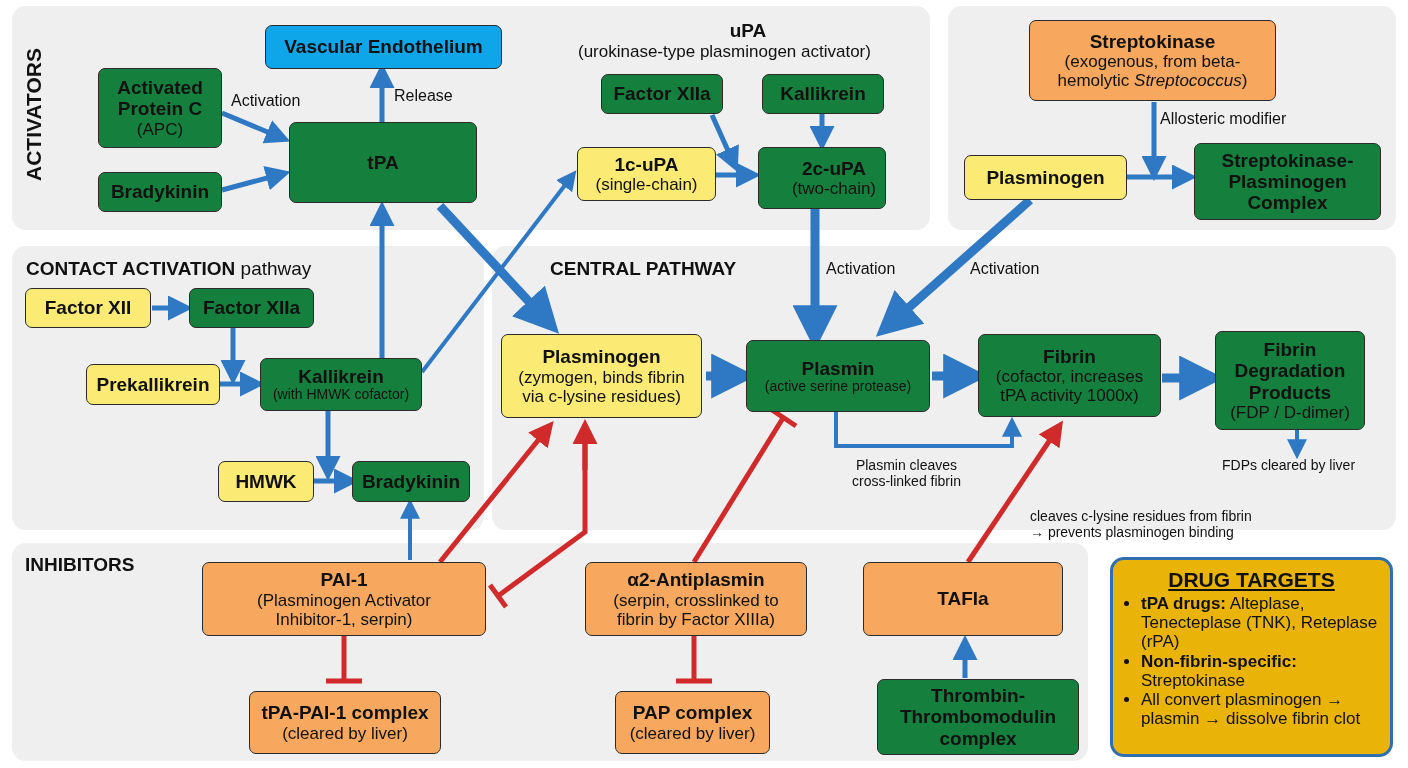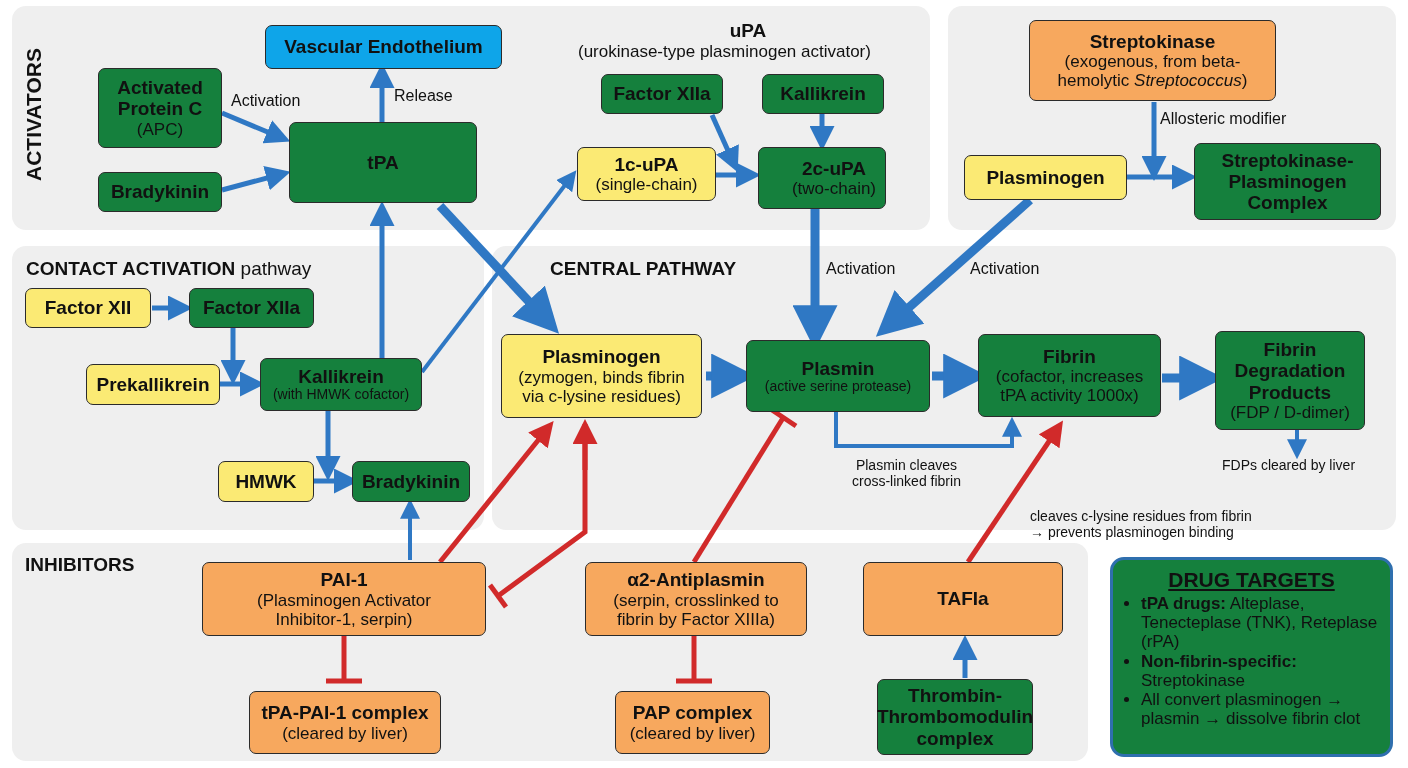--- a/index.html
+++ b/index.html
@@ -16,21 +16,21 @@
   .green { background: #15803d; }
   .yellow { background: #fbea74; }
   .orange { background: #f7a85e; }
   .white { background: #0ea5e9; }
   .node .t { font-weight: bold; font-size: 19px; }
   .node .s { font-size: 17px; }
   .node .s.sm { font-size: 14px; }
   .lbl { position: absolute; font-size: 16px; white-space: nowrap; text-align: center; line-height: 1.15; }
   .lbl.sm { font-size: 14px; text-align: left; }
   .drug { position: absolute; left: 1110px; top: 557px; width: 283px; height: 200px; box-sizing: border-box;
-          border: 3px solid #2f6fae; border-radius: 14px; background: #15803d; padding: 8px 12px; }
+          border: 3px solid #2f6fae; border-radius: 14px; background: #eab308; padding: 8px 12px; }
   .drug h3 { margin: 0 0 2px 0; text-align: center; font-size: 21px; text-decoration: underline; }
   .drug ul { margin: 0; padding-left: 16px; font-size: 17px; line-height: 1.13; }
   .drug li { margin: 0; }
   svg#arrows { position: absolute; left: 0; top: 0; }
 </style>
 </head>
 <body>
 
 <div class="panel" style="left:12px;top:6px;width:918px;height:224px;"></div>
 <div class="panel" style="left:948px;top:6px;width:448px;height:224px;"></div>
@@ -200,21 +200,21 @@
   <span class="t">α2-Antiplasmin</span>
   <span class="s" style="padding:0 12px;">(serpin, crosslinked to fibrin by Factor XIIIa)</span>
 </div>
 <div class="node orange" style="left:615px;top:691px;width:155px;height:63px;">
   <span class="t">PAP complex</span>
   <span class="s">(cleared by liver)</span>
 </div>
 <div class="node orange" style="left:863px;top:562px;width:200px;height:74px;">
   <span class="t">TAFIa</span>
 </div>
-<div class="node green" style="left:877px;top:679px;width:156px;height:76px;">
+<div class="node green" style="left:877px;top:679px;width:202px;height:76px;">
   <span class="t" style="padding:0 6px;">Thrombin-Thrombomodulin complex</span>
 </div>
 
 <div class="drug">
   <h3>DRUG TARGETS</h3>
   <ul>
     <li><b>tPA drugs:</b><span> Alteplase, Tenecteplase (TNK), Reteplase (rPA)</span></li>
     <li><b>Non-fibrin-specific:</b><span> Streptokinase</span></li>
     <li><b></b><span>All convert plasminogen → plasmin → dissolve fibrin clot</span></li>
   </ul>

